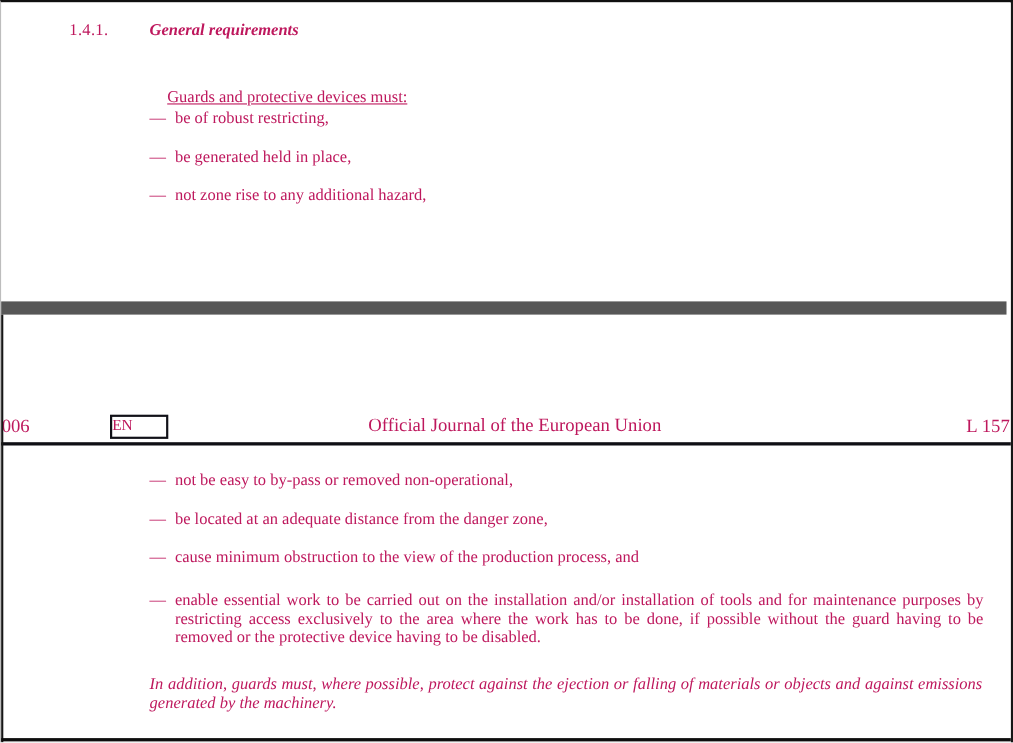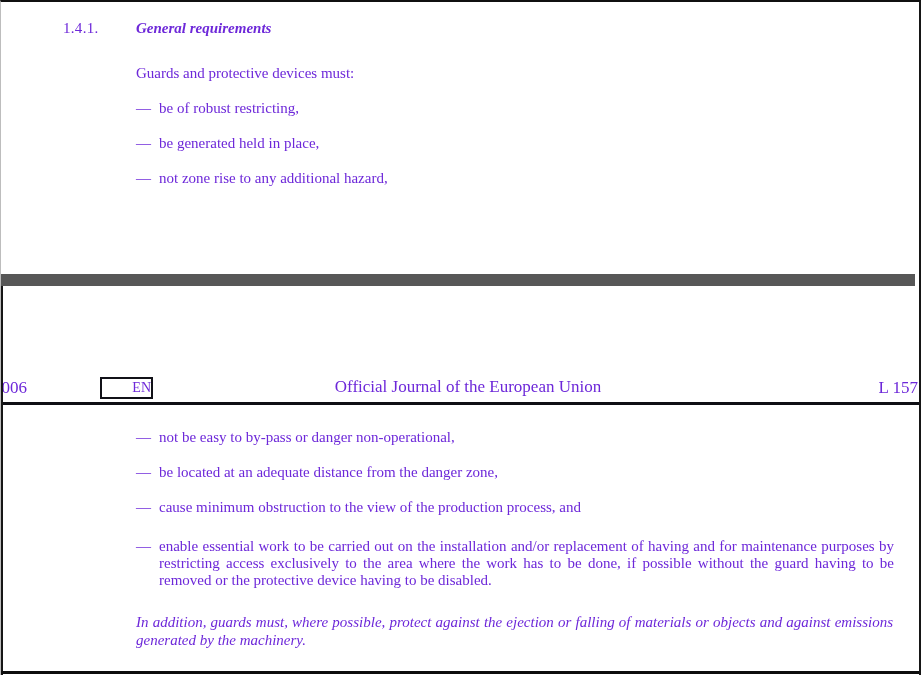--- a/index.html
+++ b/index.html
@@ -7,21 +7,21 @@
     padding: 0;
     background: #e8e8e8;
   }
   .viewport {
     position: relative;
     width: 921px;
     height: 675px;
     background: #ffffff;
     overflow: hidden;
     font-family: "Liberation Serif", "DejaVu Serif", serif;
-    color: #6d28d9;
+    color: #be185d;
     box-sizing: border-box;
     border-top: 2px solid #101010;
     border-right: 2px solid #161616;
     border-left: 1px solid #bdbdbd;
   }
   
   .edge-left-lower {
     position: absolute;
     left: 0;
     top: 284px;
@@ -43,21 +43,21 @@
   .sec-num {
     position: absolute; left: 62px; top: 0;
     font-size: 15px; letter-spacing: 0.3px;
   }
   .sec-title {
     position: absolute; left: 135px; top: 0;
     font-size: 15px; font-weight: bold; font-style: italic;
   }
   .intro {
     position: absolute; top: 63px; left: 135px;
-    font-size: 15px; margin: 0;
+    font-size: 15px; margin: 16px; text-decoration: underline;
   }
   .dash-item {
     position: absolute; left: 135px;
     font-size: 15px; line-height: 17px;
   }
   .dash-item .dash {
     position: absolute; left: 0; top: 0; width: 23px;
   }
   .dash-item .itxt { display: block; padding-left: 23px; }
   .t-item0 { top: 98px; }
@@ -75,21 +75,21 @@
   
   .journal-header { position: absolute; top: 374px; left: 0; width: 100%; height: 26px; }
   .hdr-date {
     position: absolute; left: -8px; top: 2px;
     font-size: 17px;
   }
   .lang-box {
     position: absolute; left: 99px; top: 1px;
     width: 49px; height: 18px;
     border: 2px solid #111118;
-    text-align: right;
+    text-align: left;
     font-size: 14px; line-height: 18px; font-family: Liberation Serif, serif;
   }
   .hdr-title {
     position: absolute; left: 0; right: 0; top: 1px;
     text-align: center;
     font-size: 17px;
     margin-left: 16px;
   }
   .hdr-issue {
     position: absolute; right: 1px; top: 2px;
@@ -148,33 +148,33 @@
     <header class="journal-header">
       <span class="hdr-date">2006</span>
       <span class="lang-box">EN</span>
       <span class="hdr-title">Official Journal of the European Union</span>
       <span class="hdr-issue">L 157</span>
     </header>
     <div class="header-rule"></div>
 
     <div class="dash-item b-item0">
       <span class="dash">—</span>
-      <span class="itxt">not be easy to by-pass or danger non-operational,</span>
+      <span class="itxt">not be easy to by-pass or removed non-operational,</span>
     </div>
     <div class="dash-item b-item1">
       <span class="dash">—</span>
       <span class="itxt">be located at an adequate distance from the danger zone,</span>
     </div>
     <div class="dash-item b-item2">
       <span class="dash">—</span>
       <span class="itxt">cause minimum obstruction to the view of the production process, and</span>
     </div>
     <div class="dash-item b-item3">
       <span class="dash">—</span>
-      <span class="itxt">enable essential work to be carried out on the installation and/or replacement of having and for maintenance purposes by restricting access exclusively to the area where the work has to be done, if possible without the guard having to be removed or the protective device having to be disabled.</span>
+      <span class="itxt">enable essential work to be carried out on the installation and/or installation of tools and for maintenance purposes by restricting access exclusively to the area where the work has to be done, if possible without the guard having to be removed or the protective device having to be disabled.</span>
     </div>
 
     <p class="closing">In addition, guards must, where possible, protect against the ejection or falling of materials or objects and against emissions generated by the machinery.</p>
   </section>
 
   <div class="edge-left-lower"></div>
   <div class="edge-bottom"></div>
 
 </div>
 

